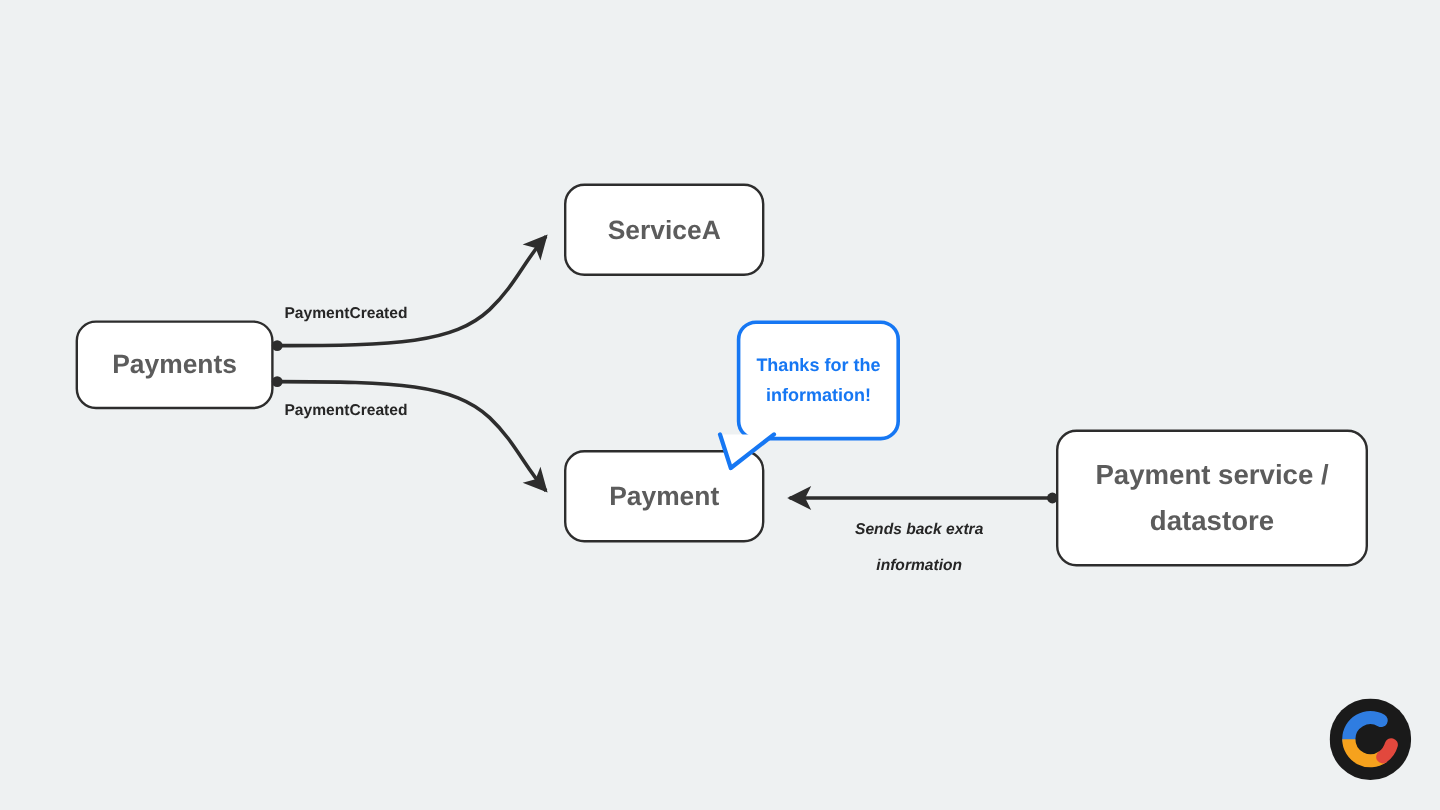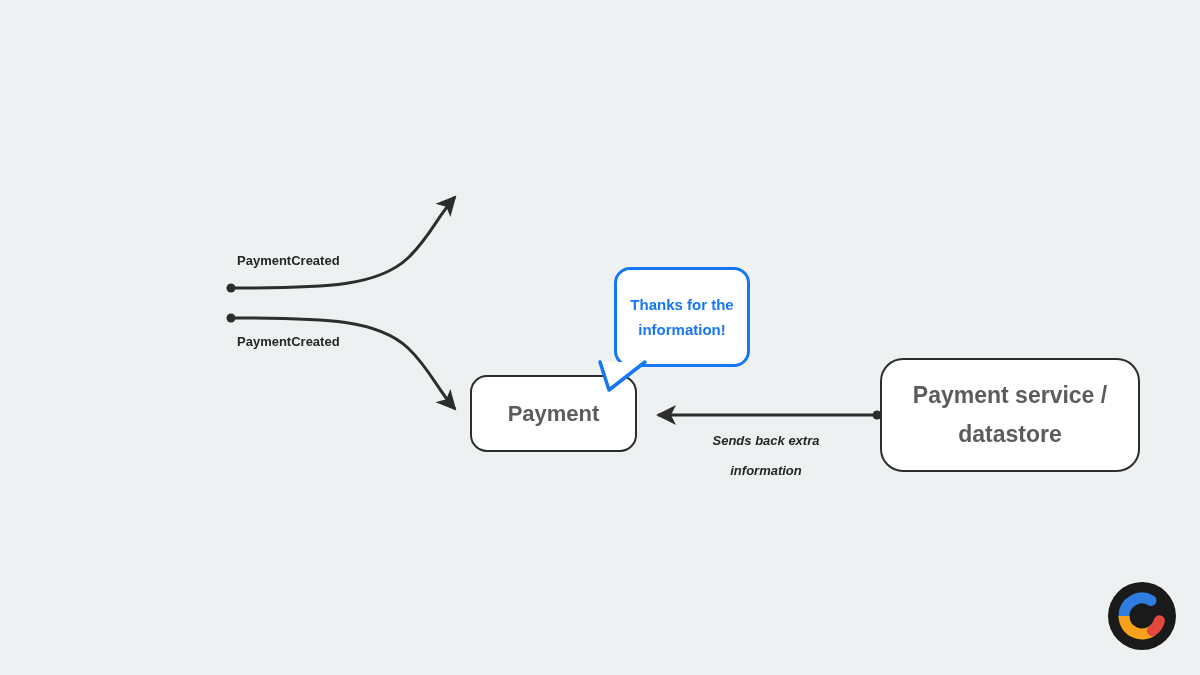--- a/index.html
+++ b/index.html
@@ -22,21 +22,21 @@
     justify-content: center;
     text-align: center;
     color: #5c5c5c;
     font-weight: 700;
     font-size: 22px;
   }
   .node-payments  { left: 63px;  top: 267px; width: 165px; height: 74px; }
   .node-service-a { left: 470px; top: 153px; width: 167px; height: 77px; }
   .node-service-b { left: 470px; top: 375px; width: 167px; height: 77px; }
   .node-datastore { left: 880px; top: 358px; width: 260px; height: 114px;
-                    font-size: 23px; line-height: 39px; padding: 0 10px; border-radius: 23px; }
+                    font-size: 23px; line-height: 39px; padding: 0 10px; }
 
   
   .edge-label {
     position: absolute;
     color: #262626;
     font-size: 13px;
     font-weight: 600;
     white-space: nowrap;
   }
   .edge-label-1 { left: 237px; top: 253px; }
@@ -79,21 +79,27 @@
     position: absolute;
     left: 1108px; top: 582px; width: 68px; height: 68px;
     z-index: 1;
   }
 </style>
 </head>
 <body>
 
 <div class="canvas">
 
+  <div class="node node-payments">
+    <span>Payments</span>
+  </div>
 
+  <div class="node node-service-a">
+    <span>ServiceA</span>
+  </div>
 
   <div class="node node-service-b">
     <span>Payment</span>
   </div>
 
   <div class="node node-datastore">
     <span>Payment service / datastore</span>
   </div>
 
   <div class="edge-label edge-label-1">PaymentCreated</div>

